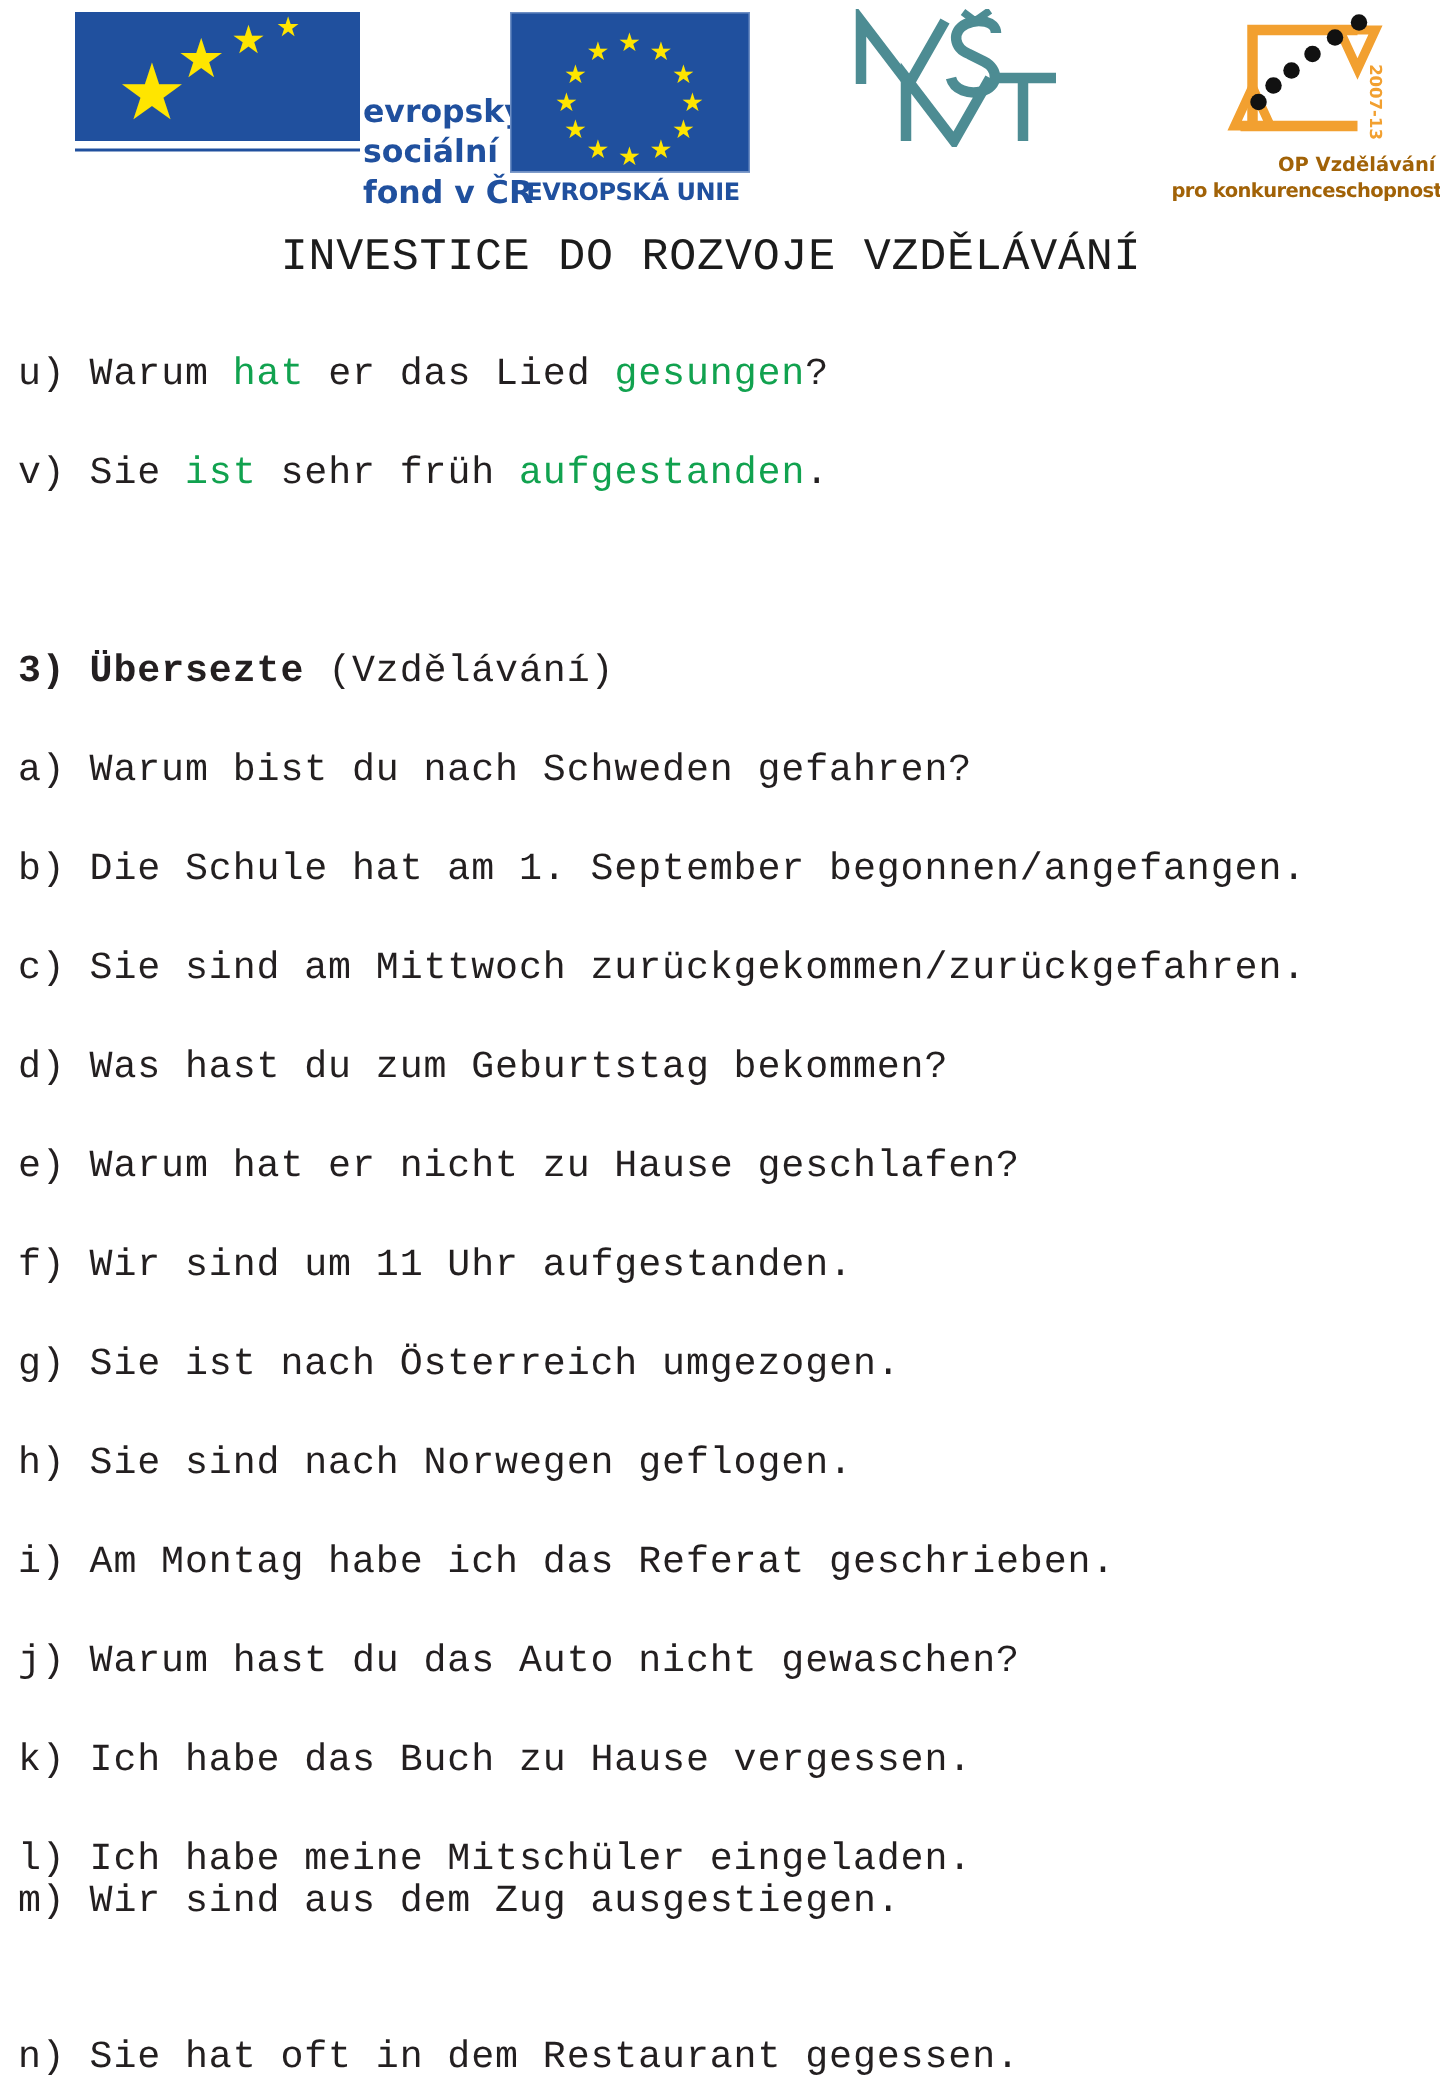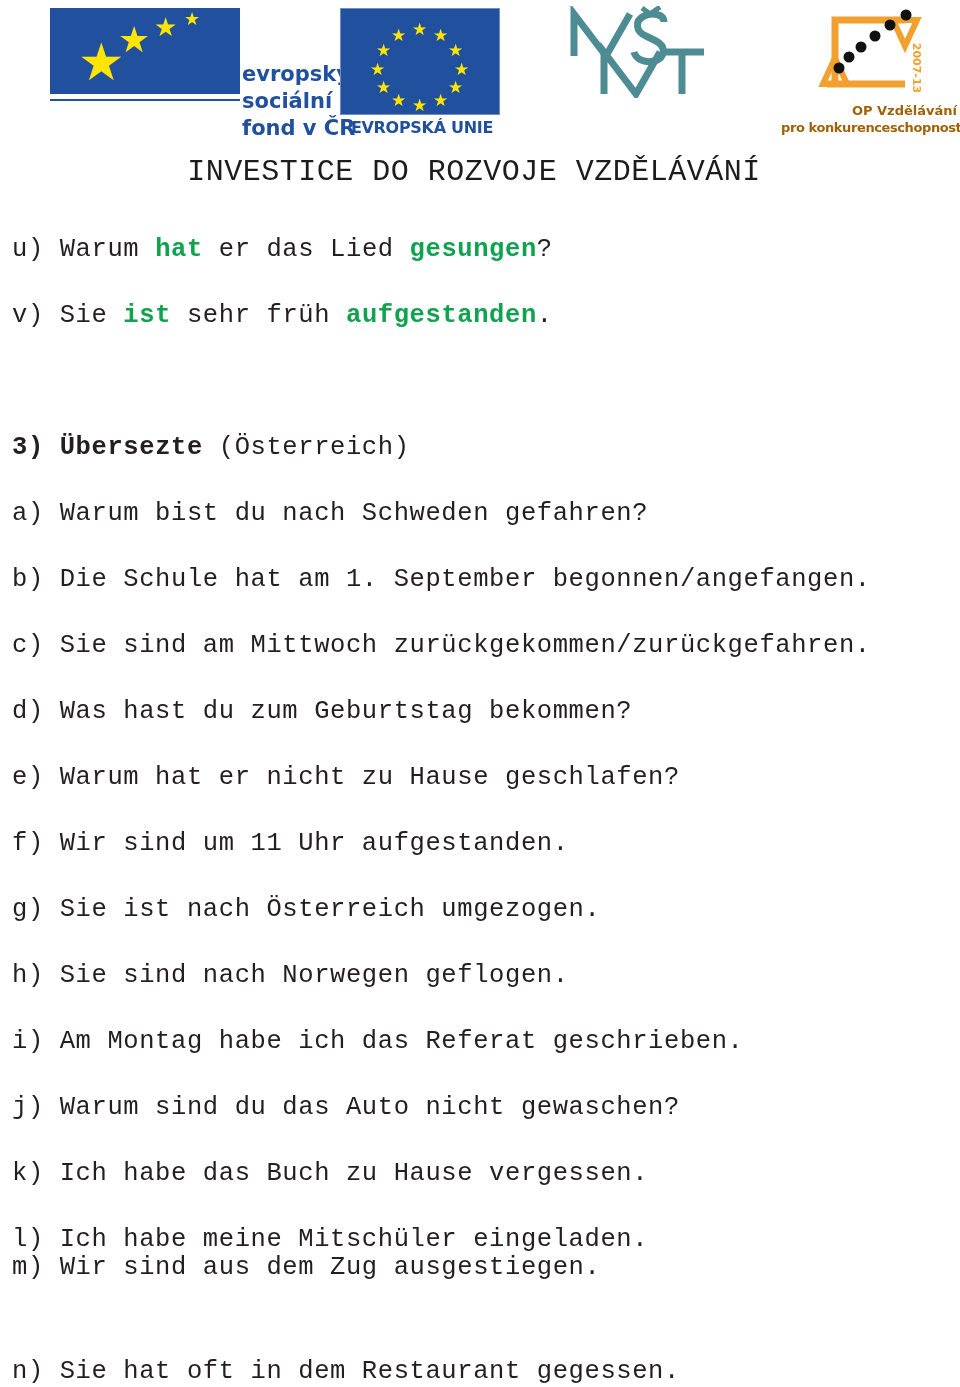--- a/index.html
+++ b/index.html
@@ -199,21 +199,21 @@
     left: 12px;
     font-family: "Liberation Mono", "DejaVu Sans Mono", monospace;
     font-size: 25.5px;
     line-height: 30px;
     color: #231f20;
     white-space: nowrap;
     letter-spacing: 0.6px;
   }
   .line .hl {
     color: #11a24f;
-    font-weight: 700;
+    font-weight: 400;
   }
   .line.heading {
     font-weight: 700;
   }
   .line.heading .plain {
     font-weight: 400;
   }
 </style>
 </head>
 <body>
@@ -322,31 +322,31 @@
   <div class="line" style="top:96px;">
     <span>v)</span>
     <span>
       Sie <span class="hl">ist</span> sehr früh <span class="hl">aufgestanden</span>.
     </span>
   </div>
 
   <div class="line heading" style="top:228px;">
     <span>3)</span>
     <span>Übersezte</span>
-    <span class="plain">(Österreich)</span>
+    <span class="plain">(Vzdělávání)</span>
   </div>
 
   <div class="line" style="top:294px;">a) Warum bist du nach Schweden gefahren?</div>
   <div class="line" style="top:360px;">b) Die Schule hat am 1. September begonnen/angefangen.</div>
   <div class="line" style="top:426px;">c) Sie sind am Mittwoch zurückgekommen/zurückgefahren.</div>
   <div class="line" style="top:492px;">d) Was hast du zum Geburtstag bekommen?</div>
   <div class="line" style="top:558px;">e) Warum hat er nicht zu Hause geschlafen?</div>
   <div class="line" style="top:624px;">f) Wir sind um 11 Uhr aufgestanden.</div>
   <div class="line" style="top:690px;">g) Sie ist nach Österreich umgezogen.</div>
   <div class="line" style="top:756px;">h) Sie sind nach Norwegen geflogen.</div>
   <div class="line" style="top:822px;">i) Am Montag habe ich das Referat geschrieben.</div>
-  <div class="line" style="top:888px;">j) Warum sind du das Auto nicht gewaschen?</div>
+  <div class="line" style="top:888px;">j) Warum hast du das Auto nicht gewaschen?</div>
   <div class="line" style="top:954px;">k) Ich habe das Buch zu Hause vergessen.</div>
   <div class="line" style="top:1020px;">l) Ich habe meine Mitschüler eingeladen.</div>
   <div class="line" style="top:1048px;">m) Wir sind aus dem Zug ausgestiegen.</div>
   <div class="line" style="top:1152px;">n) Sie hat oft in dem Restaurant gegessen.</div>
 
 </div>
 
 </body></html>

